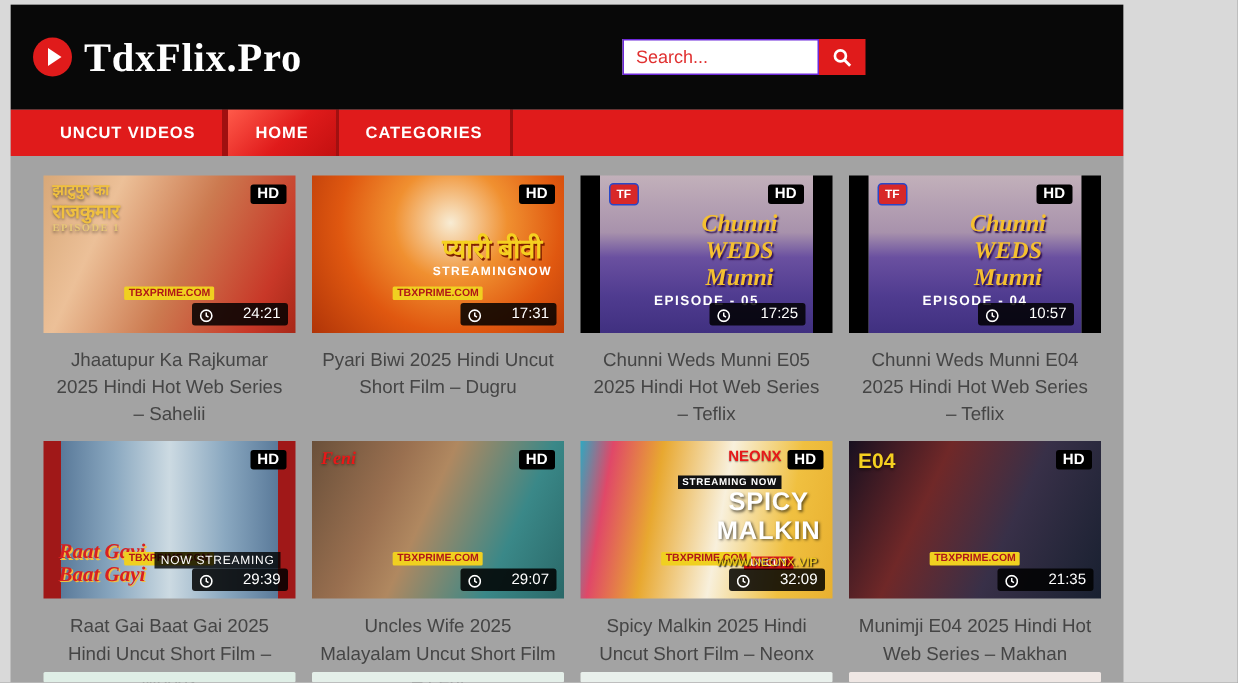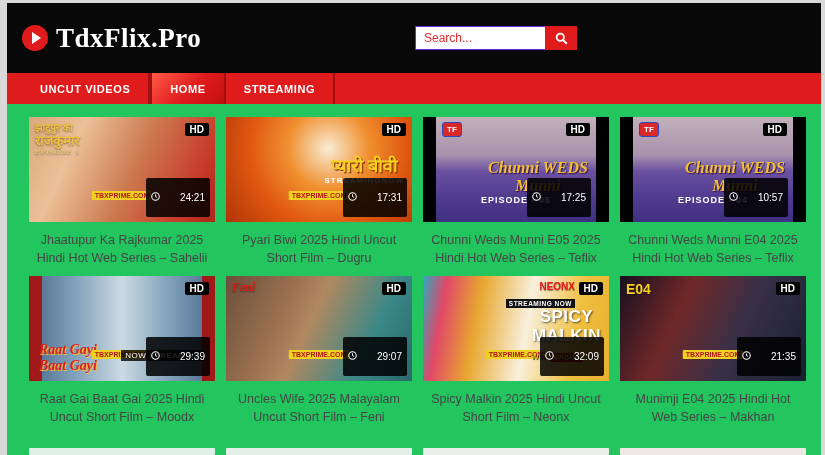--- a/index.html
+++ b/index.html
@@ -1,18 +1,18 @@
 <!DOCTYPE html>
 <html><head>
 <meta charset="utf-8">
 <style>
   * { margin:0; padding:0; box-sizing:border-box; }
   html,body { width:825px; height:455px; overflow:hidden; }
   body { background:#d9d9d9; font-family:"Liberation Sans", sans-serif; position:relative; }
-  .site { position:absolute; left:7px; top:3px; width:814px; height:452px; background:#22c55e; overflow:hidden; }
+  .site { position:absolute; left:7px; top:3px; width:742px; height:452px; background:#a3a3a3; overflow:hidden; }
 
   
   .header { height:70px; background:#080808; display:flex; align-items:center; position:relative; }
   .logo { display:flex; align-items:center; gap:8px; margin-left:15px; cursor:pointer; }
   .play-badge { width:26px; height:26px; background:#e01b1b; border-radius:50%; position:relative; flex:0 0 auto; }
   .play-badge::after { content:""; position:absolute; left:10px; top:7px; border-left:9px solid #fff; border-top:6px solid transparent; border-bottom:6px solid transparent; }
   .logo-text { color:#fff; font-family:"Liberation Serif", serif; font-weight:bold; font-size:27px; letter-spacing:0.5px; }
   .search-wrap { position:absolute; left:408px; top:23px; display:flex; }
   .search-input { width:131px; height:24px; border:1px solid #6d28d9; background:#fff; padding:0 8px; font-size:12px; color:#333; outline:none; }
   .search-input::placeholder { color:#e03030; opacity:1; }
@@ -37,21 +37,21 @@
 
   .theme-warm   { background:linear-gradient(115deg,#d8a878 0%,#ecc098 25%,#cc7a50 55%,#c83828 85%,#a82818 100%); }
   .theme-orange { background:radial-gradient(circle at 55% 30%, #f8ecd4 0%, #f09030 32%, #e05810 62%, #b03408 100%); }
   .theme-purple { background:linear-gradient(180deg,#c2b0ba 0%,#a892ac 36%,#6a50a0 52%,#503c90 76%,#403080 100%); }
   .theme-bed    { background:linear-gradient(90deg,#a01818 0%,#a01818 7%,#5a7a9a 7%,#8aa8c0 28%,#ccdae2 50%,#8aa8c0 72%,#5a7a9a 93%,#a01818 93%,#a01818 100%); }
   .theme-dark   { background:linear-gradient(115deg,#6a503a 0%,#9a7050 30%,#b08860 45%,#3a8888 75%,#2a6868 100%); }
   .theme-spicy  { background:linear-gradient(100deg,#30a8c0 0%,#e04868 12%,#e8a830 30%,#f8f0dc 55%,#f0c040 80%,#e8b030 100%); }
   .theme-navy   { background:linear-gradient(115deg,#181020 0%,#702828 32%,#383048 62%,#182030 100%); }
 
   .badge-hd { position:absolute; top:6px; right:6px; background:#000; color:#fff; font-size:10px; font-weight:bold; padding:1px 5px; border-radius:2px; z-index:3; }
-  .duration { position:absolute; bottom:5px; right:5px; background:rgba(0,0,0,.85); color:#fff; font-size:10px; padding:14px 5px; border-radius:2px; display:flex; align-items:flex-start; gap:20px; z-index:3; }
+  .duration { position:absolute; bottom:5px; right:5px; background:rgba(0,0,0,.85); color:#fff; font-size:10px; padding:2px 5px; border-radius:2px; display:flex; align-items:flex-end; gap:20px; z-index:3; }
 
   .ov-topleft { position:absolute; top:5px; left:6px; font-weight:bold; line-height:1.15; z-index:2; text-shadow:0 1px 2px rgba(0,0,0,.45); }
   .theme-warm   .ov-topleft { color:#f0c040; font-size:10px; font-family:"Liberation Serif",serif; }
   .theme-warm   .ov-tl2 { font-size:13px; }
   .theme-warm   .ov-tl3 { font-size:7px; letter-spacing:1px; color:#e8c878; }
   .theme-purple .ov-topleft { background:#d82828; color:#fff; font-size:8px; padding:2px 4px; border-radius:3px; text-shadow:none; border:1px solid #2848c8; }
   .theme-dark   .ov-topleft { color:#e81818; font-size:12px; font-style:italic; font-family:"Liberation Serif",serif; }
   .theme-navy   .ov-topleft { color:#f5d020; font-size:14px; }
 
   .ov-main { position:absolute; z-index:2; line-height:1.1; }
@@ -100,21 +100,21 @@
               <line x1="10" y1="10" x2="14.5" y2="14.5" stroke="#fff" stroke-width="2.4"></line>
             </svg>
         </span>
       </button>
     </div>
   </div>
 
   <div class="nav">
     <div class="nav-item">UNCUT VIDEOS</div>
     <div class="nav-item active">HOME</div>
-    <div class="nav-item">STREAMING</div>
+    <div class="nav-item">CATEGORIES</div>
   </div>
 
 
   <div class="grid">
   <div class="card">
     <div class="thumb theme-warm">
       <span class="badge-hd">HD</span>
       <div class="ov-topleft">
         <div class="ov-tl1">झाटुपुर का</div>
         <div class="ov-tl2">राजकुमार</div>

